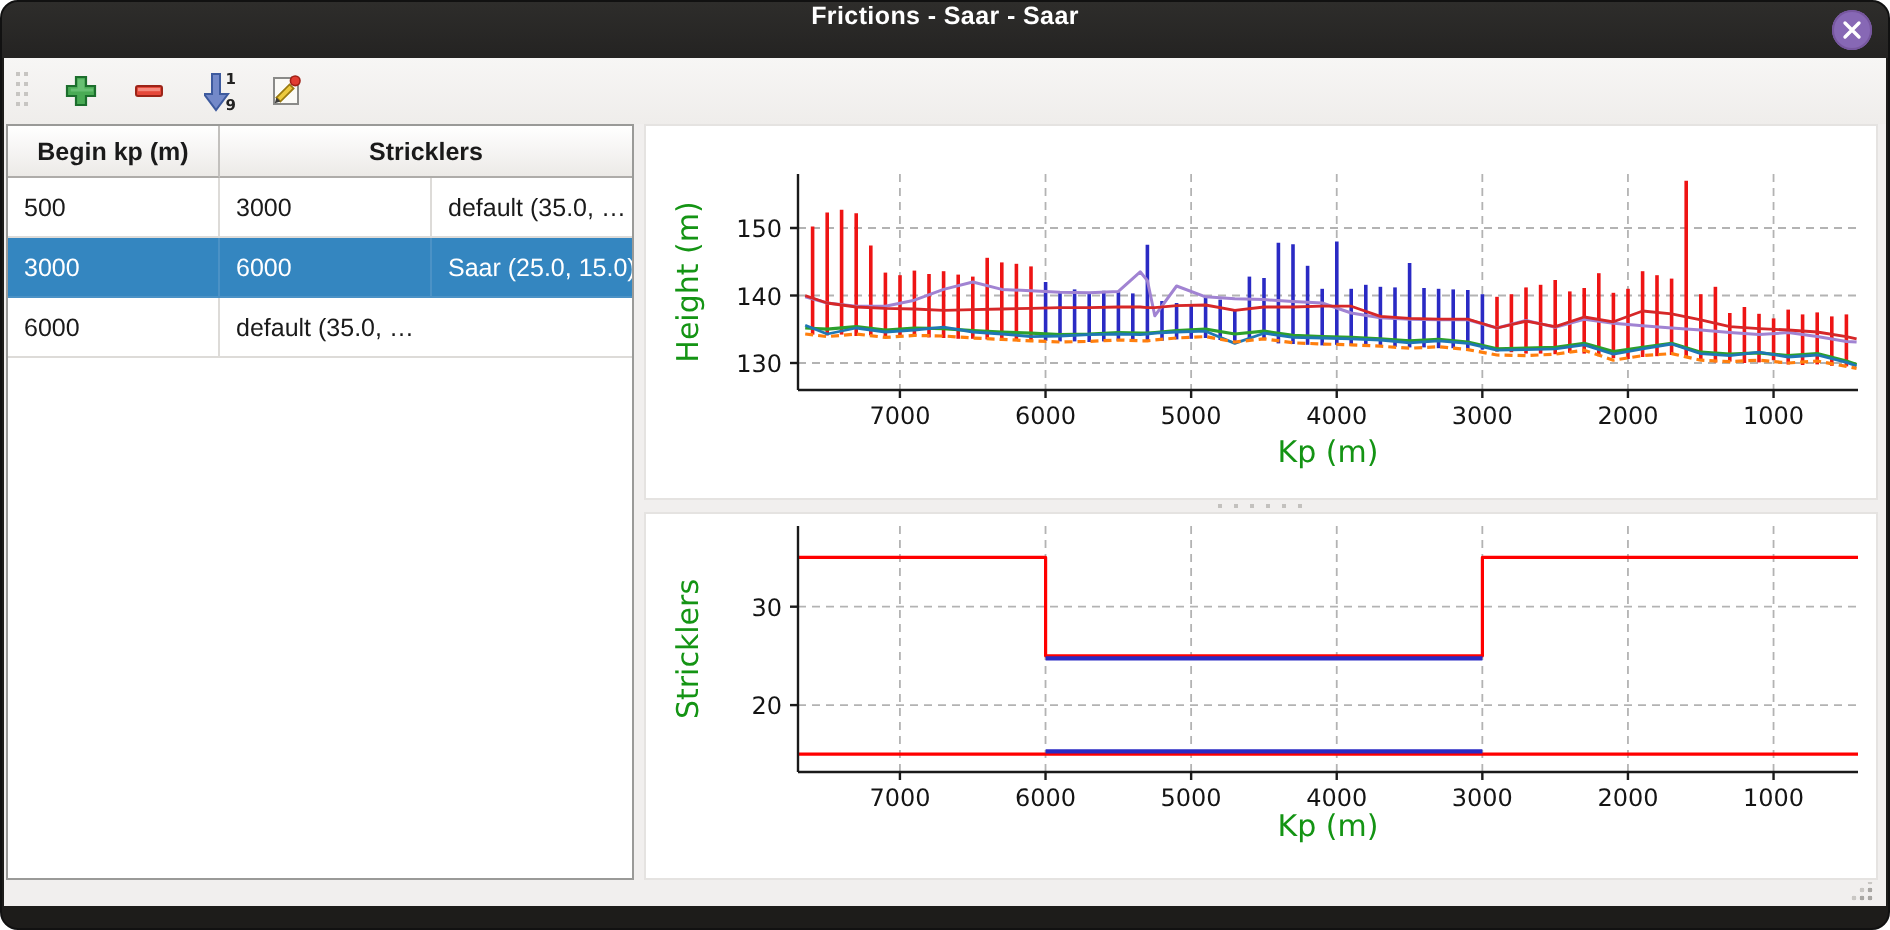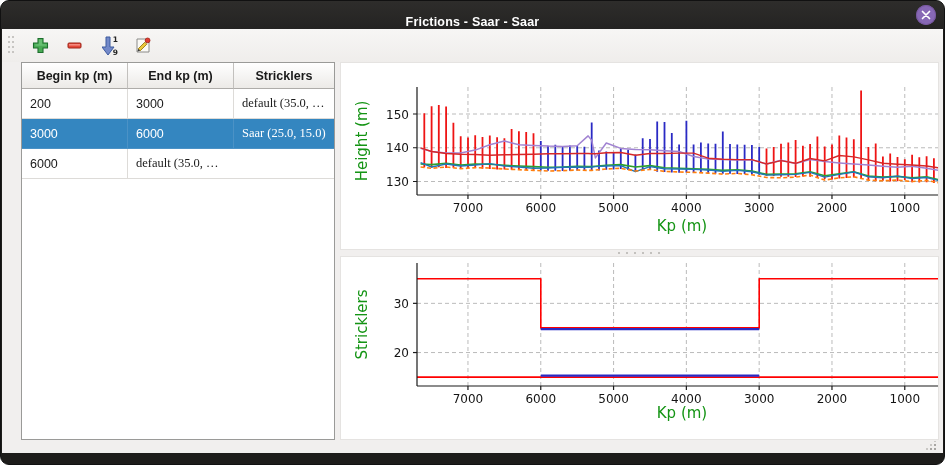--- a/index.html
+++ b/index.html
@@ -10,21 +10,21 @@
     width:945px;height:465px;
     background:#1d1c1a;
     border-radius:9px;
     overflow:hidden;
     position:relative;
     border:1px solid #111;
   }
   
   .titlebar{
     height:28px;background:linear-gradient(#2e2d2b,#242322);
-    display:flex;align-items:flex-end;justify-content:center;
+    display:flex;align-items:flex-start;justify-content:center;
     position:relative;
   }
   .titlebar .title{
     color:#ffffff;font-size:12.5px;font-weight:bold;letter-spacing:.2px;
   }
   .close-btn{
     position:absolute;right:8px;top:4px;width:20px;height:20px;border-radius:50%;
     background:#8768b5;display:flex;align-items:center;justify-content:center;
     cursor:pointer;box-shadow:inset 0 0 0 1px #77579f;
   }
@@ -53,21 +53,21 @@
     width:26px;height:26px;border:none;background:transparent;border-radius:4px;
     display:flex;align-items:center;justify-content:center;padding:0;cursor:pointer;
   }
   .sort-wrap{position:relative;width:20px;height:20px;}
   .sort-wrap .n{position:absolute;right:0;font-size:7.5px;font-weight:bold;color:#222;line-height:7px;font-family:"DejaVu Sans",sans-serif;}
   .sort-wrap .n.top{top:0;}
   .sort-wrap .n.bot{bottom:0;}
 
   
   .content{
-    flex:1 1 auto;display:flex;padding:0 4px 0 19px;gap:5px;min-height:0;
+    flex:1 1 auto;display:flex;padding:0 4px 0 1px;gap:5px;min-height:0;
   }
 
   
   .table-panel{
     width:314px;flex:0 0 auto;background:#ffffff;
     border:1px solid #9a9a98;align-self:stretch;
     display:flex;flex-direction:column;overflow:hidden;
   }
   .thead{display:flex;flex:0 0 26px;}
   .th{
@@ -80,21 +80,21 @@
   .th:last-child{border-right:none;}
   .th.c1,.td.c1{width:106px;flex:0 0 auto;}
   .th.c2,.td.c2{width:106px;flex:0 0 auto;}
   .th.c3,.td.c3{flex:1 1 auto;}
   .trow{display:flex;flex:0 0 30px;cursor:pointer;}
   .td{
     font-size:12.5px;color:#1a1a1a;display:flex;align-items:center;
     padding-left:8px;border-right:1px solid #dddbd8;border-bottom:1px solid #dddbd8;
     white-space:nowrap;overflow:hidden;
   }
-  .td:last-child{border-right:none;font-family:Liberation Serif, serif;}
+  .td:last-child{border-right:none;}
   .trow.selected .td{
     background:#3486c0;color:#ffffff;border-color:#4b92c6;
   }
   .table-empty{flex:1 1 auto;background:#fff;}
 
   
   .charts{flex:1 1 auto;display:flex;flex-direction:column;min-width:0;}
   .chart-panel{
     background:#ffffff;border:1px solid #e5e3e1;overflow:hidden;
   }
@@ -178,25 +178,24 @@
           <circle cx="14.6" cy="4.4" r="2.4" fill="#e23c32" stroke="#a02015" stroke-width="0.8"></circle>
         </svg>
       </button>
     </div>
 
     <div class="content">
 
       <div class="table-panel">
         <div class="thead">
           <div class="th c1">Begin kp (m)</div>
-          <div class="th c2">End kp (m)</div>
           <div class="th c3">Stricklers</div>
         </div>
         <div class="trow">
-          <div class="td c1">200</div>
+          <div class="td c1">500</div>
           <div class="td c2">3000</div>
           <div class="td c3">default (35.0, …</div>
         </div>
         <div class="trow selected">
           <div class="td c1">3000</div>
           <div class="td c2">6000</div>
           <div class="td c3">Saar (25.0, 15.0)</div>
         </div>
         <div class="trow">
           <div class="td c1">6000</div>

